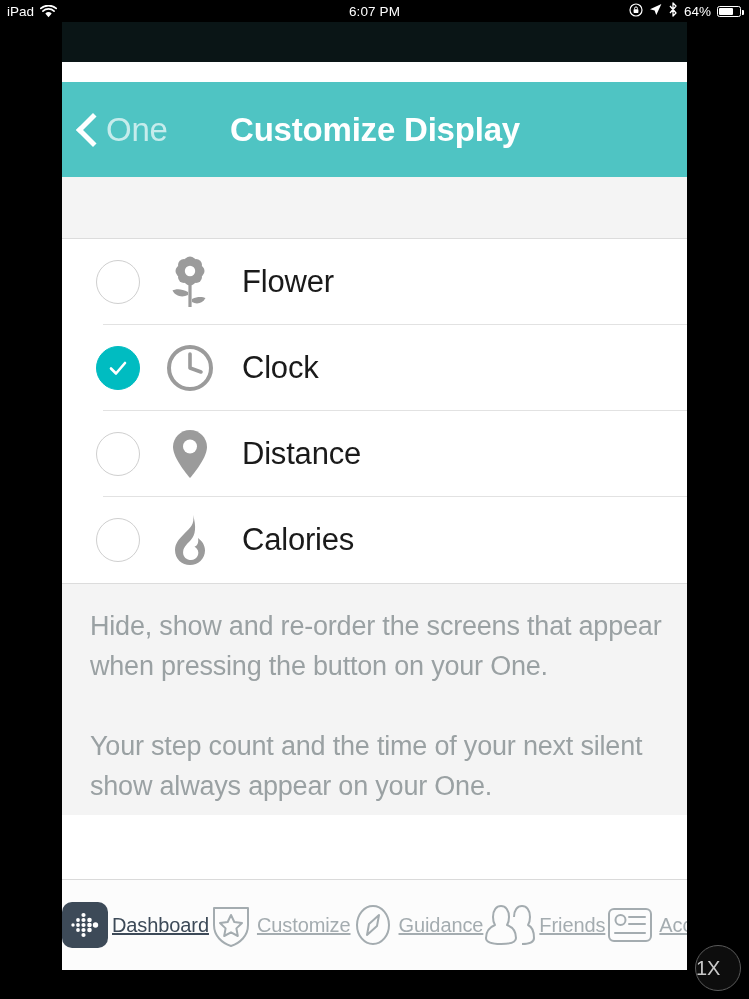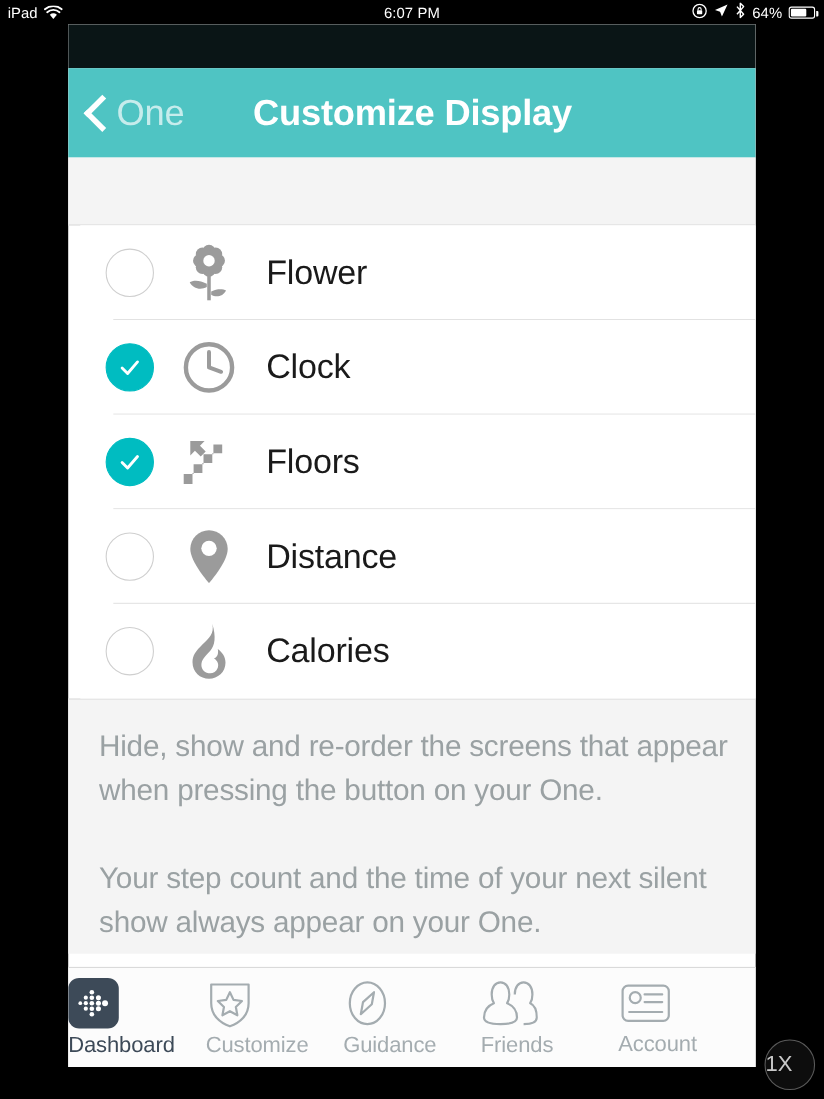--- a/index.html
+++ b/index.html
@@ -81,25 +81,26 @@
     overflow: hidden;
   }
 
   .topfiller {
     height: 40px;
     background: #0a1516;
   }
 
   
   .navbar {
-    height: 81px;
+    height: 95px;
     background: #4fc4c3;
     position: relative;
     display: flex;
     align-items: center;
+    margin-top: 20px;
   }
   .backbtn {
     position: absolute;
     left: 14px;
     display: flex;
     align-items: center;
     gap: 10px;
     cursor: pointer;
   }
   .chev {
@@ -212,25 +213,27 @@
     left: 0; bottom: 0;
     width: 625px;
     height: 91px;
     background: #fcfcfc;
     border-top: 1px solid #dadada;
     display: flex;
   }
   .tab {
     flex: 1;
     display: flex;
-    flex-direction: column;
+    flex-direction: row;
+    align-items: center;
     justify-content: center;
     gap: 4px;
     cursor: pointer;
     color: #a4acb0;
+    text-decoration: underline;
   }
   .tab .tlabel {
     font-size: 20px;
     letter-spacing: -0.1px;
   }
   .tab.active { color: #3d4a58; }
   .tab.active .tlabel { color: #3d4a58; }
 
   .fitbit-tile {
     width: 46px; height: 46px;
@@ -350,34 +353,20 @@
         </div>
         <div class="icon-wrap">
           <svg width="50" height="50" viewBox="0 0 50 50">
             <circle cx="25" cy="25" r="21" stroke="#9b9b9b" stroke-width="4" fill="none"></circle>
             <path d="M25 11 V25 L36 29" stroke="#9b9b9b" stroke-width="3.6" fill="none" stroke-linecap="round" stroke-linejoin="round"></path>
           </svg>
         </div>
         <div class="rowlabel">Clock</div>
       </div>
 
-      <div class="row">
-        <div class="check on">
-          <svg class="tick" width="24" height="24" viewBox="0 0 24 24">
-            <path d="M5 12.5 L10 17.5 L19 7" stroke="#fff" stroke-width="2.6" fill="none" stroke-linecap="round" stroke-linejoin="round"></path>
-          </svg>
-        </div>
-        <div class="icon-wrap">
-          <svg width="52" height="50" viewBox="0 0 52 50">
-            <path d="M51 8 H38 V17 H29 V26 H20 V35 H11 V45 H3 V36 H12 V27 H21 V18 H30 V9 H38 V8 Z" fill="#9b9b9b"></path>
-            <path d="M22 6 L9 6 L9 19 L13.2 14.8 L18.5 20 L23 15.5 L17.8 10.2 Z" fill="#9b9b9b"></path>
-          </svg>
-        </div>
-        <div class="rowlabel">Floors</div>
-      </div>
 
       <div class="row">
         <div class="check">
           
         </div>
         <div class="icon-wrap">
           <svg width="38" height="52" viewBox="0 0 38 52">
             <path d="M19 2 C9.6 2 2 9.6 2 19 C2 31 19 50 19 50 C19 50 36 31 36 19 C36 9.6 28.4 2 19 2 Z" fill="#9b9b9b"></path>
             <circle cx="19" cy="18.5" r="7" fill="#ffffff"></circle>
           </svg>

